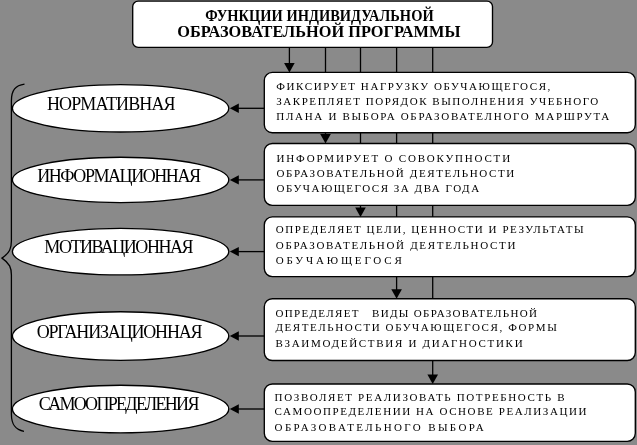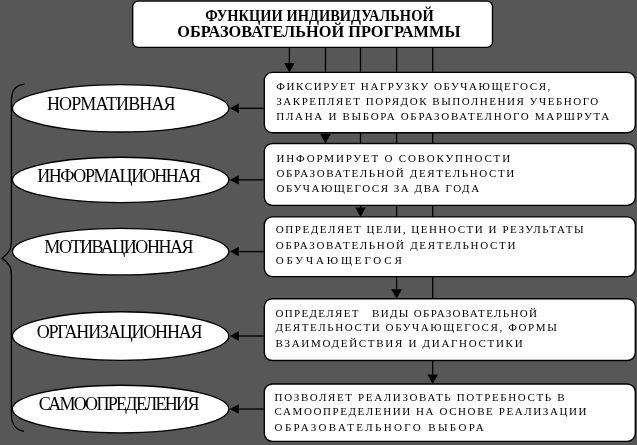--- a/index.html
+++ b/index.html
@@ -1,16 +1,16 @@
 <!DOCTYPE html>
 <html><head>
 <meta charset="utf-8">
 <style>
   html,body{margin:0;padding:0;background:#ffffff;}
-  #page{position:relative;width:637px;height:445px;background:#0369a1;overflow:hidden;filter:grayscale(1);}
+  #page{position:relative;width:637px;height:445px;background:#0ea5e9;overflow:hidden;filter:grayscale(1);}
   svg{position:absolute;left:0;top:0;}
   text{font-family:"Liberation Serif",serif;fill:#000000;}
 </style>
 </head>
 <body>
 <div id="page">
 <svg width="637" height="445" viewBox="0 0 637 445">
 
   <g stroke="#000" stroke-width="1.3">
     <line x1="289.4" y1="47.4" x2="289.4" y2="64.5"></line>

